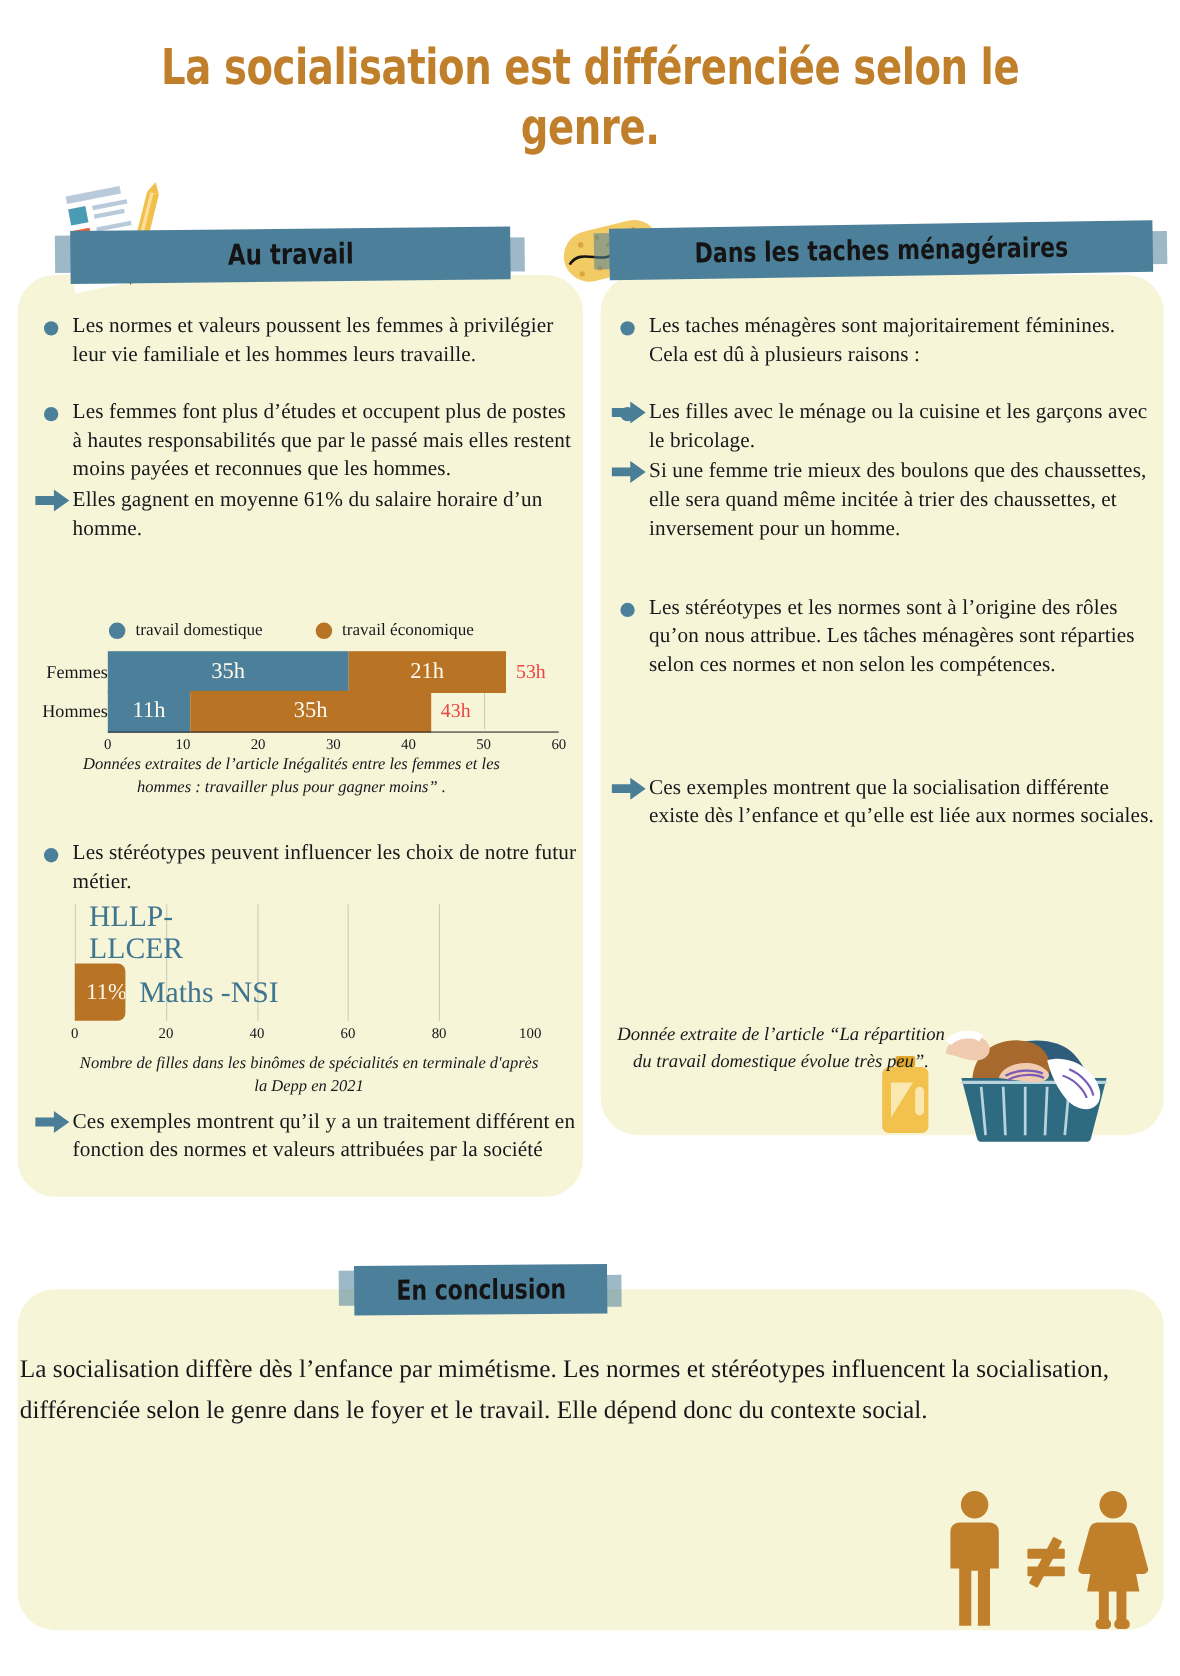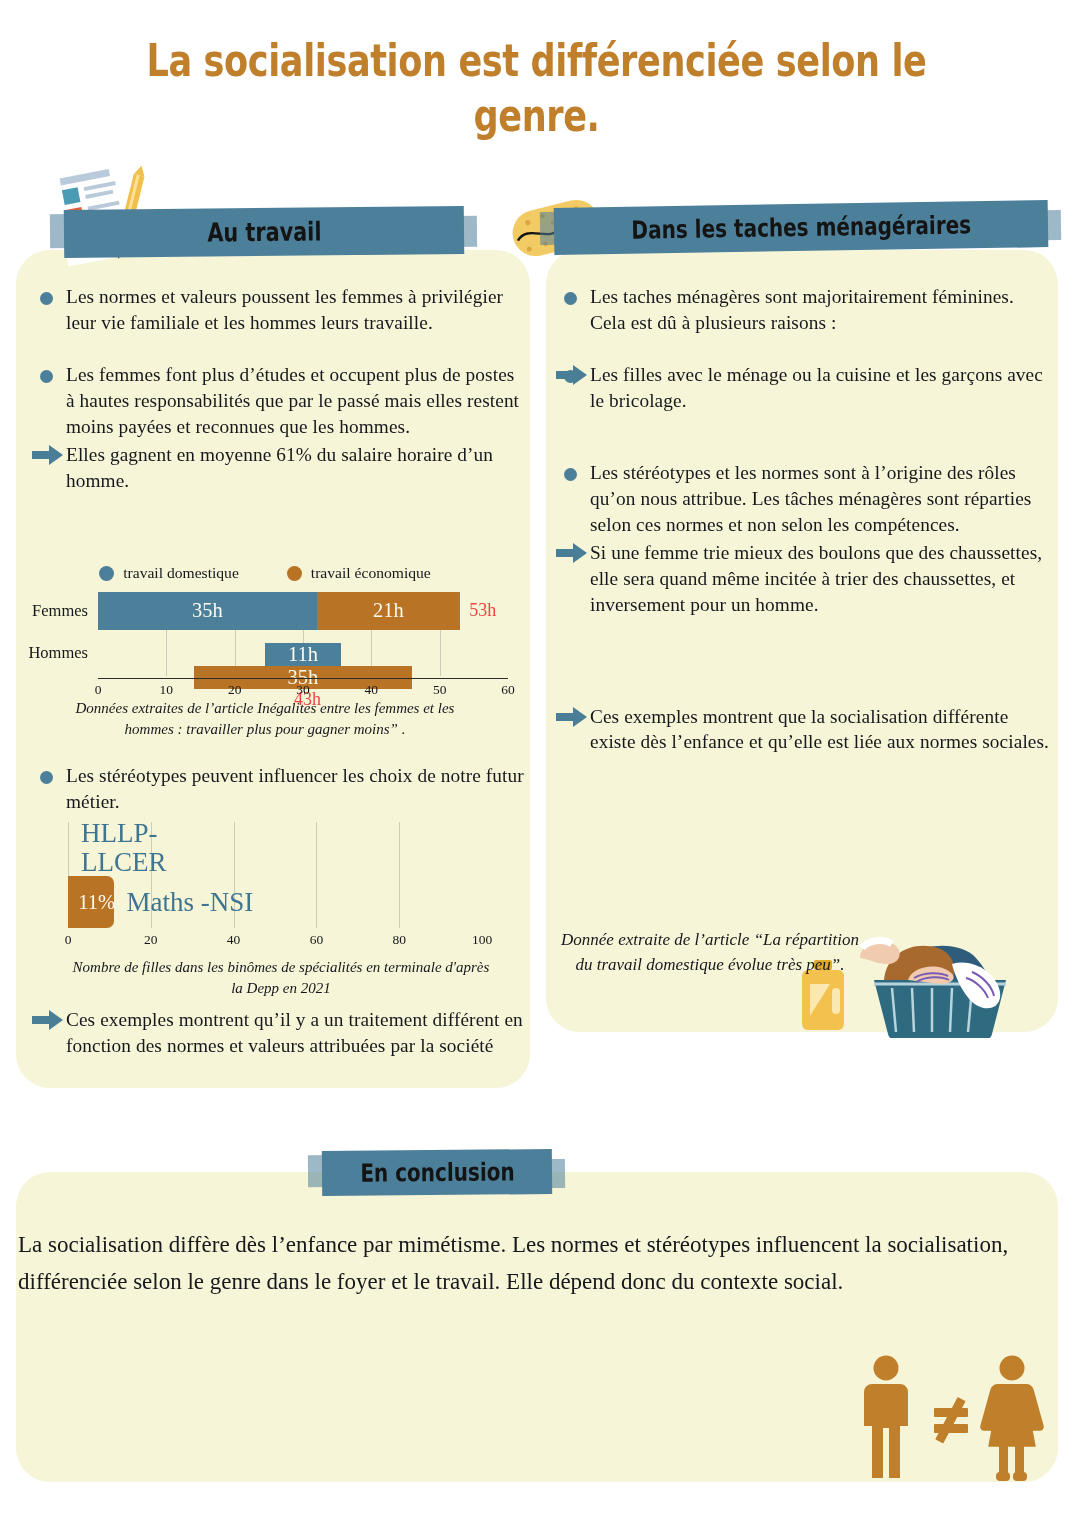--- a/index.html
+++ b/index.html
@@ -124,25 +124,25 @@
     gap: 48px;
     margin-bottom: 12px;
     font-size: 15.6px;
     color: #16181c;
   }
   .legend-entry { display: flex; align-items: center; gap: 9px; }
   .legend-dot { width: 15px; height: 15px; border-radius: 50%; }
 
   .hrows { position: relative; margin-left: 88px; width: 410px; }
   .hrow { display: flex; align-items: center; height: 33px; position: relative; }
-  .hrow + .hrow { margin-top: 16px; flex-direction: column; }
+  .hrow + .hrow { margin-top: 3px; }
   .hrow-label {
     position: absolute;
     right: 100%;
-    padding-right: 10px;
+    padding-right: 0;
     font-size: 16.5px;
     color: #16181c;
     white-space: nowrap;
   }
   .seg {
     height: 38px;
     display: flex;
     align-items: center;
     justify-content: center;
     color: #fdfaf0;
@@ -496,32 +496,32 @@
     <span class="marker-bullet"></span>
   </div>
   <div class="item gap-sm">
     <span class="marker-arrow">
       <svg viewBox="0 0 32 20" width="32" height="20">
           <path d="M0 6 h17 v-6 l14 10 l-14 10 v-6 h-17 z" fill="#4a7e96"></path>
         </svg>
     </span>
     <span>Les filles avec le ménage ou la cuisine  et les garçons avec le bricolage.</span>
   </div>
-  <div class="item gap-xl">
-    <span class="marker-bullet"></span>
-    <span>Les stéréotypes et les normes sont à l’origine des rôles qu’on nous attribue. Les tâches ménagères sont réparties selon ces normes et non selon les compétences.</span>
-  </div>
   <div class="item gap-sm">
     <span class="marker-arrow">
       <svg viewBox="0 0 32 20" width="32" height="20">
           <path d="M0 6 h17 v-6 l14 10 l-14 10 v-6 h-17 z" fill="#4a7e96"></path>
         </svg>
     </span>
     <span>Si une femme trie mieux des boulons que des chaussettes, elle sera quand même incitée à trier des chaussettes, et inversement pour un homme.</span>
   </div>
+  <div class="item gap-xl">
+    <span class="marker-bullet"></span>
+    <span>Les stéréotypes et les normes sont à l’origine des rôles qu’on nous attribue. Les tâches ménagères sont réparties selon ces normes et non selon les compétences.</span>
+  </div>
   <div class="item" style="margin-top:86px">
     <span class="marker-arrow">
       <svg viewBox="0 0 32 20" width="32" height="20">
           <path d="M0 6 h17 v-6 l14 10 l-14 10 v-6 h-17 z" fill="#4a7e96"></path>
         </svg>
     </span>
     <span>Ces exemples montrent que la socialisation différente existe dès l’enfance et qu’elle est liée aux normes sociales.</span>
   </div>
 </div>
 

